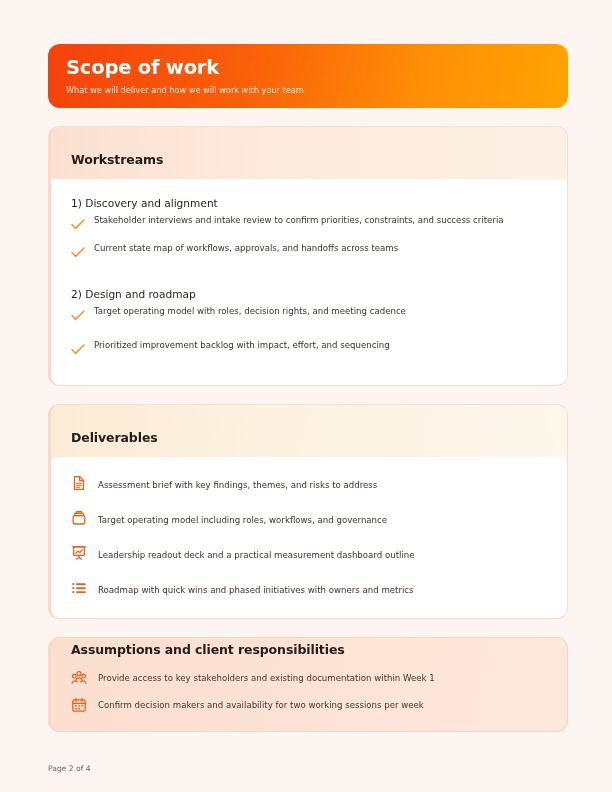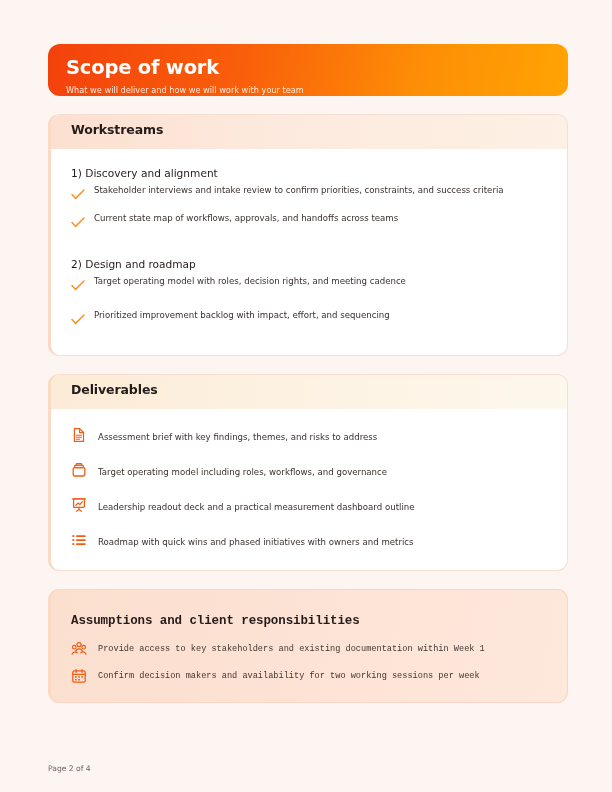--- a/index.html
+++ b/index.html
@@ -17,21 +17,21 @@
   }
   .page {
     position: absolute;
     inset: 0;
     padding: 44px 44px 0 48px;
     box-sizing: border-box;
   }
 
   
   .banner {
-    height: 52px;
+    height: 64px;
     border-radius: 12px;
     background: linear-gradient(100deg, #f4410c 0%, #f95f0a 38%, #fd8f06 72%, #ffa303 100%);
     padding: 12px 0 0 18px;
     box-sizing: border-box;
     overflow: hidden;
   }
   .banner-title {
     color: #ffffff;
     font-size: 19.5px;
     font-weight: bold;
@@ -51,21 +51,21 @@
     position: relative;
     margin-top: 18px;
     border-radius: 11px;
     border: 1px solid #f8ded0;
     border-left: 3px solid #fbd9c4;
     background: #ffffff;
     overflow: hidden;
     box-sizing: border-box;
   }
   .card-head {
-    padding: 7px 0 12px 20px;
+    padding: 25px 0 12px 20px;
     font-size: 12.5px;
     font-weight: bold;
     color: #241c1a;
     letter-spacing: -0.1px;
   }
   .head-ws { background: linear-gradient(95deg, #fbe0d0 0%, #fdeade 45%, #fdf0e4 100%); }
   .head-dl { background: linear-gradient(95deg, #fcebd6 0%, #fdf3e4 55%, #fdf7ec 100%); }
 
   .card-body { padding: 14px 22px 18px 20px; }
 
@@ -100,22 +100,21 @@
   }
   .dl-item:last-child { margin-bottom: 4px; }
   .dl-item .dicon { flex: 0 0 16px; height: 16px; }
   .dl-text { font-size: 8.6px; color: #3a302d; line-height: 1.45; }
 
   
   .card-assume {
     background: linear-gradient(100deg, #fbdfcf 0%, #fde3d5 50%, #fde8dc 100%);
     border: 1px solid #fad6c2;
     border-left: 3px solid #fbd9c4;
-    padding: 24px 20px 18px 20px;
-    font-family: Liberation Mono, monospace;
+    padding: 4px 20px 18px 20px;
   }
   .assume-title {
     font-size: 12.5px;
     font-weight: bold;
     color: #241c1a;
     margin-bottom: 13px;
     letter-spacing: -0.1px;
   }
   .assume-item {
     display: flex;

